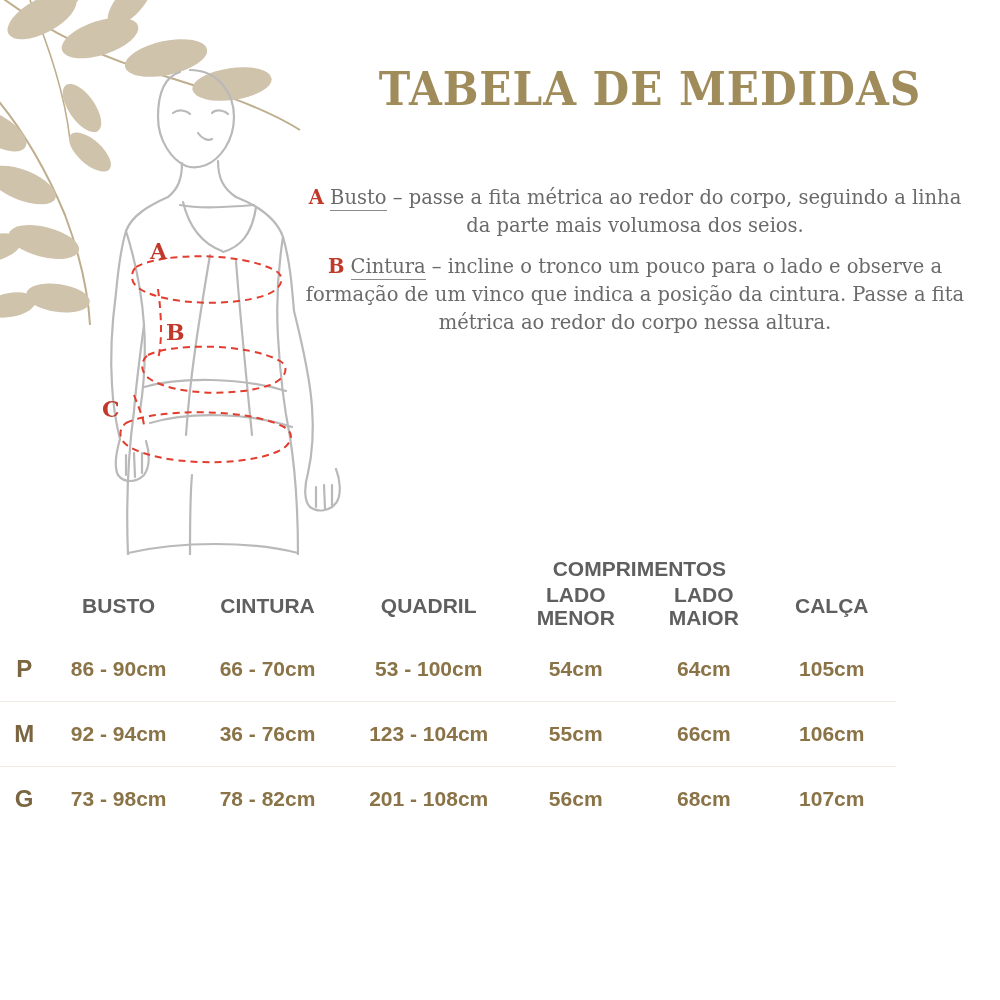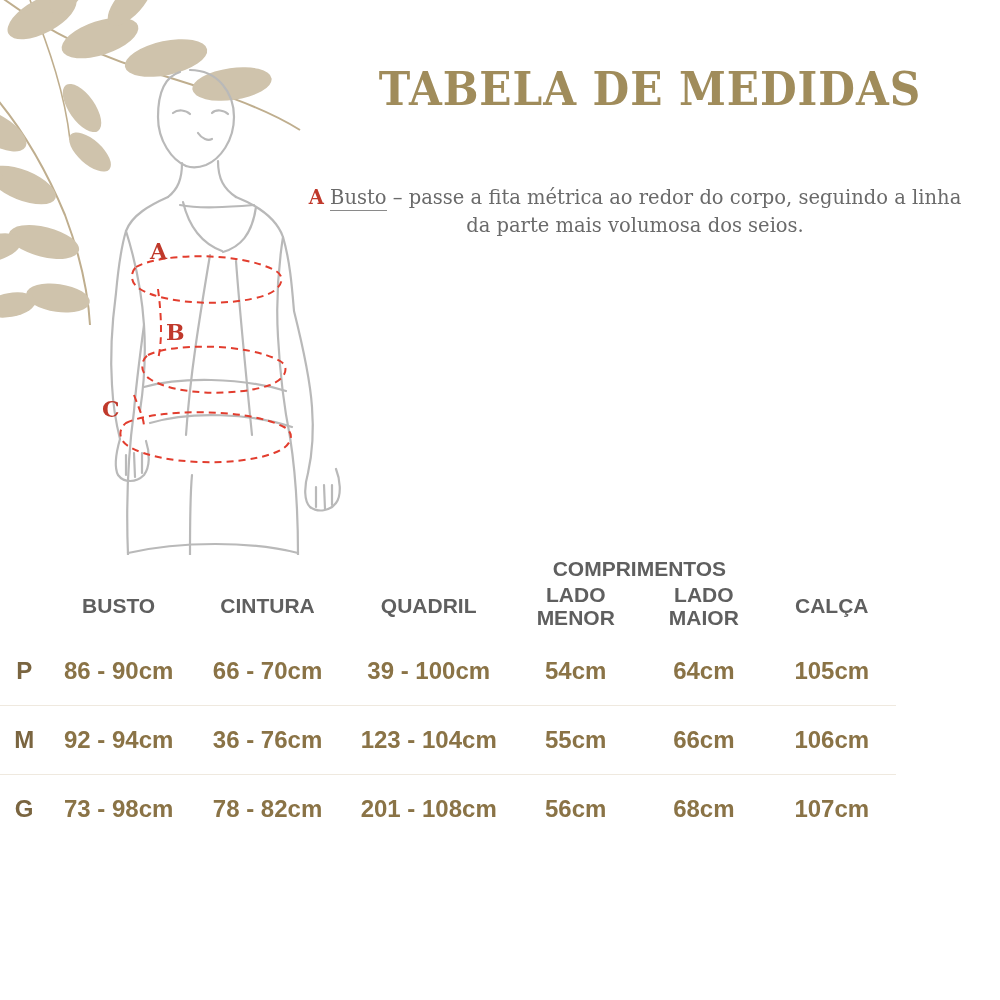--- a/index.html
+++ b/index.html
@@ -105,21 +105,21 @@
     padding-bottom: 8px;
     white-space: pre-line;
     line-height: 1.08;
   }
   .size-cell {
     font-size: 24px;
     color: #7a6540;
     width: 52px;
   }
   .val {
-    font-size: 24px;
+    font-size: 21px;
     color: #8a7346;
     padding: 20px 0;
   }
   tr.row + tr.row td {
     border-top: 1px solid #efe9df;
   }
 </style>
 </head>
 <body>
 
@@ -209,20 +209,24 @@
     <text x="62" y="362" fill="#c0392b" font-family="DejaVu Serif, serif" font-size="22" font-weight="bold">C</text>
   </svg>
 </div>
 
 <div class="title">TABELA DE MEDIDAS</div>
 
 <div class="legend">
   <p>
     <span class="letter">A</span>
     <span class="term">Busto</span><span> – passe a fita métrica ao redor do corpo, seguindo a linha da parte mais volumosa dos seios.</span>
+  </p>
+  <p>
+    <span class="letter">B</span>
+    <span class="term">Cintura</span><span> – incline o tronco um pouco para o lado e observe a formação de um vinco que indica a posição da cintura. Passe a fita métrica ao redor do corpo nessa altura.</span>
   </p>
 </div>
 
 <div class="table-wrap">
   <table class="sizes">
     <colgroup>
       <col style="width:56px">
       <col style="width:160px">
       <col style="width:175px">
       <col style="width:185px">
@@ -249,21 +253,21 @@
         <th class="col-head">LADO
 MAIOR</th>
         <th class="col-head">CALÇA</th>
       </tr>
     </thead>
     <tbody>
       <tr class="row">
         <td class="size-cell">P</td>
         <td class="val">86 - 90cm</td>
         <td class="val">66 - 70cm</td>
-        <td class="val">39 - 100cm</td>
+        <td class="val">53 - 100cm</td>
         <td class="val">54cm</td>
         <td class="val">64cm</td>
         <td class="val">105cm</td>
       </tr>
       <tr class="row">
         <td class="size-cell">M</td>
         <td class="val">92 - 94cm</td>
         <td class="val">36 - 76cm</td>
         <td class="val">123 - 104cm</td>
         <td class="val">55cm</td>

